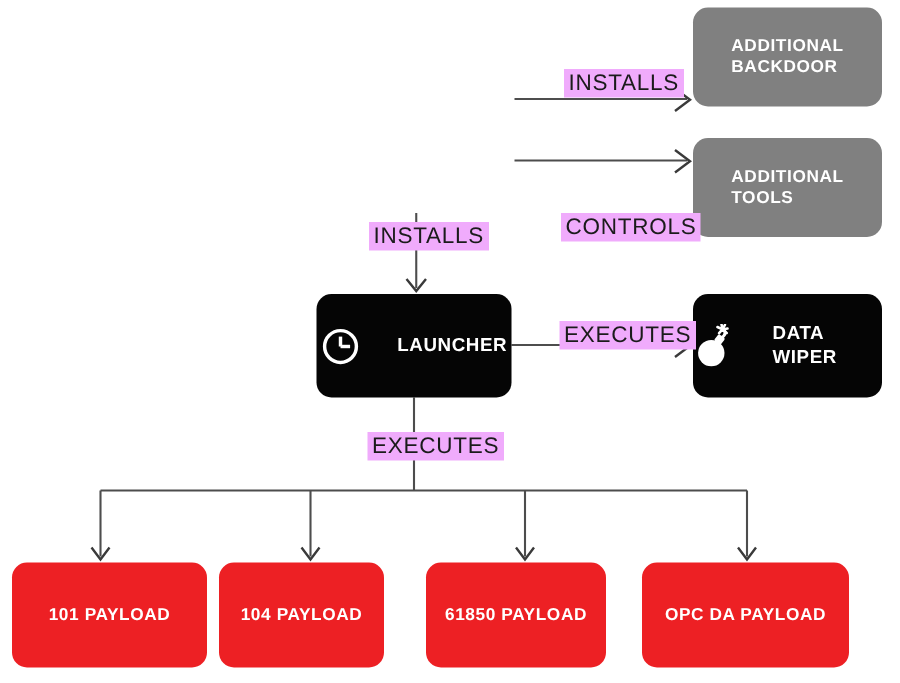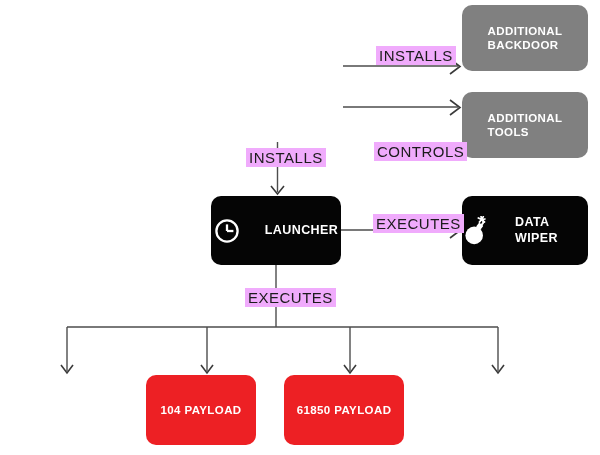--- a/index.html
+++ b/index.html
@@ -157,29 +157,35 @@
         <circle cx="12.2" cy="19.4" r="8.8" fill="#ffffff"></circle>
         <rect x="15.0" y="7.6" width="5.4" height="5.4" rx="1" fill="#ffffff" transform="rotate(38 17.7 10.3)"></rect>
         <path d="M18.6,9.6 C22.4,7.0 22.0,4.6 19.6,3.6" fill="none" stroke="#ffffff" stroke-width="2.1" stroke-linecap="round"></path>
         <path d="M19.6,3.6 L21.3,0.6 M19.6,3.6 L16.3,2.0 M19.6,3.6 L23.0,3.0
                  M19.6,3.6 L17.4,6.1 M19.6,3.6 L22.5,6.0 M19.6,3.6 L19.0,0.2" stroke="#ffffff" stroke-width="1.7" stroke-linecap="round"></path>
       </svg>
     </span>
     <span class="node-label">DATA WIPER</span>
   </div>
 
+  <div class="node red" id="node-payload-101">
+    <span class="node-label">101 PAYLOAD</span>
+  </div>
 
   <div class="node red" id="node-payload-104">
     <span class="node-label">104 PAYLOAD</span>
   </div>
 
   <div class="node red" id="node-payload-61850">
     <span class="node-label">61850 PAYLOAD</span>
   </div>
 
+  <div class="node red" id="node-payload-opcda">
+    <span class="node-label">OPC DA PAYLOAD</span>
+  </div>
 
   <div class="edge-label" id="label-installs-backdoor">INSTALLS</div>
 
   <div class="edge-label" id="label-controls-tools">CONTROLS</div>
 
   <div class="edge-label" id="label-installs-launcher">INSTALLS</div>
 
   <div class="edge-label" id="label-executes-wiper">EXECUTES</div>
 
   <div class="edge-label" id="label-executes-payloads">EXECUTES</div>

